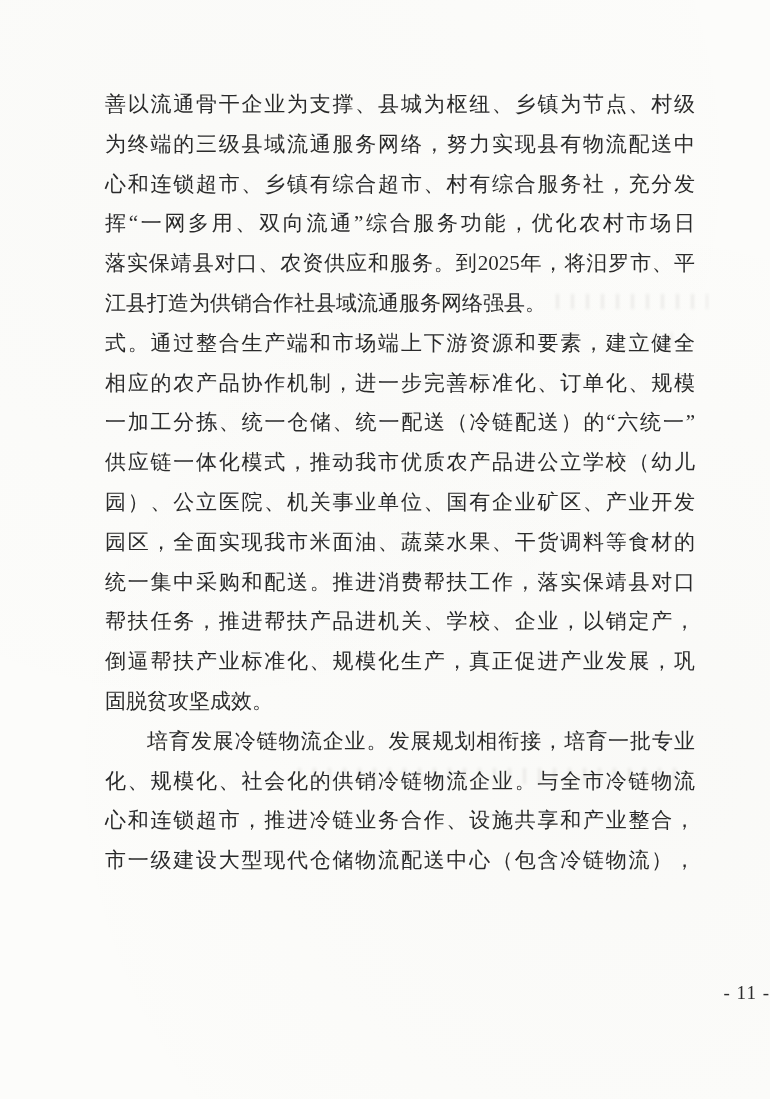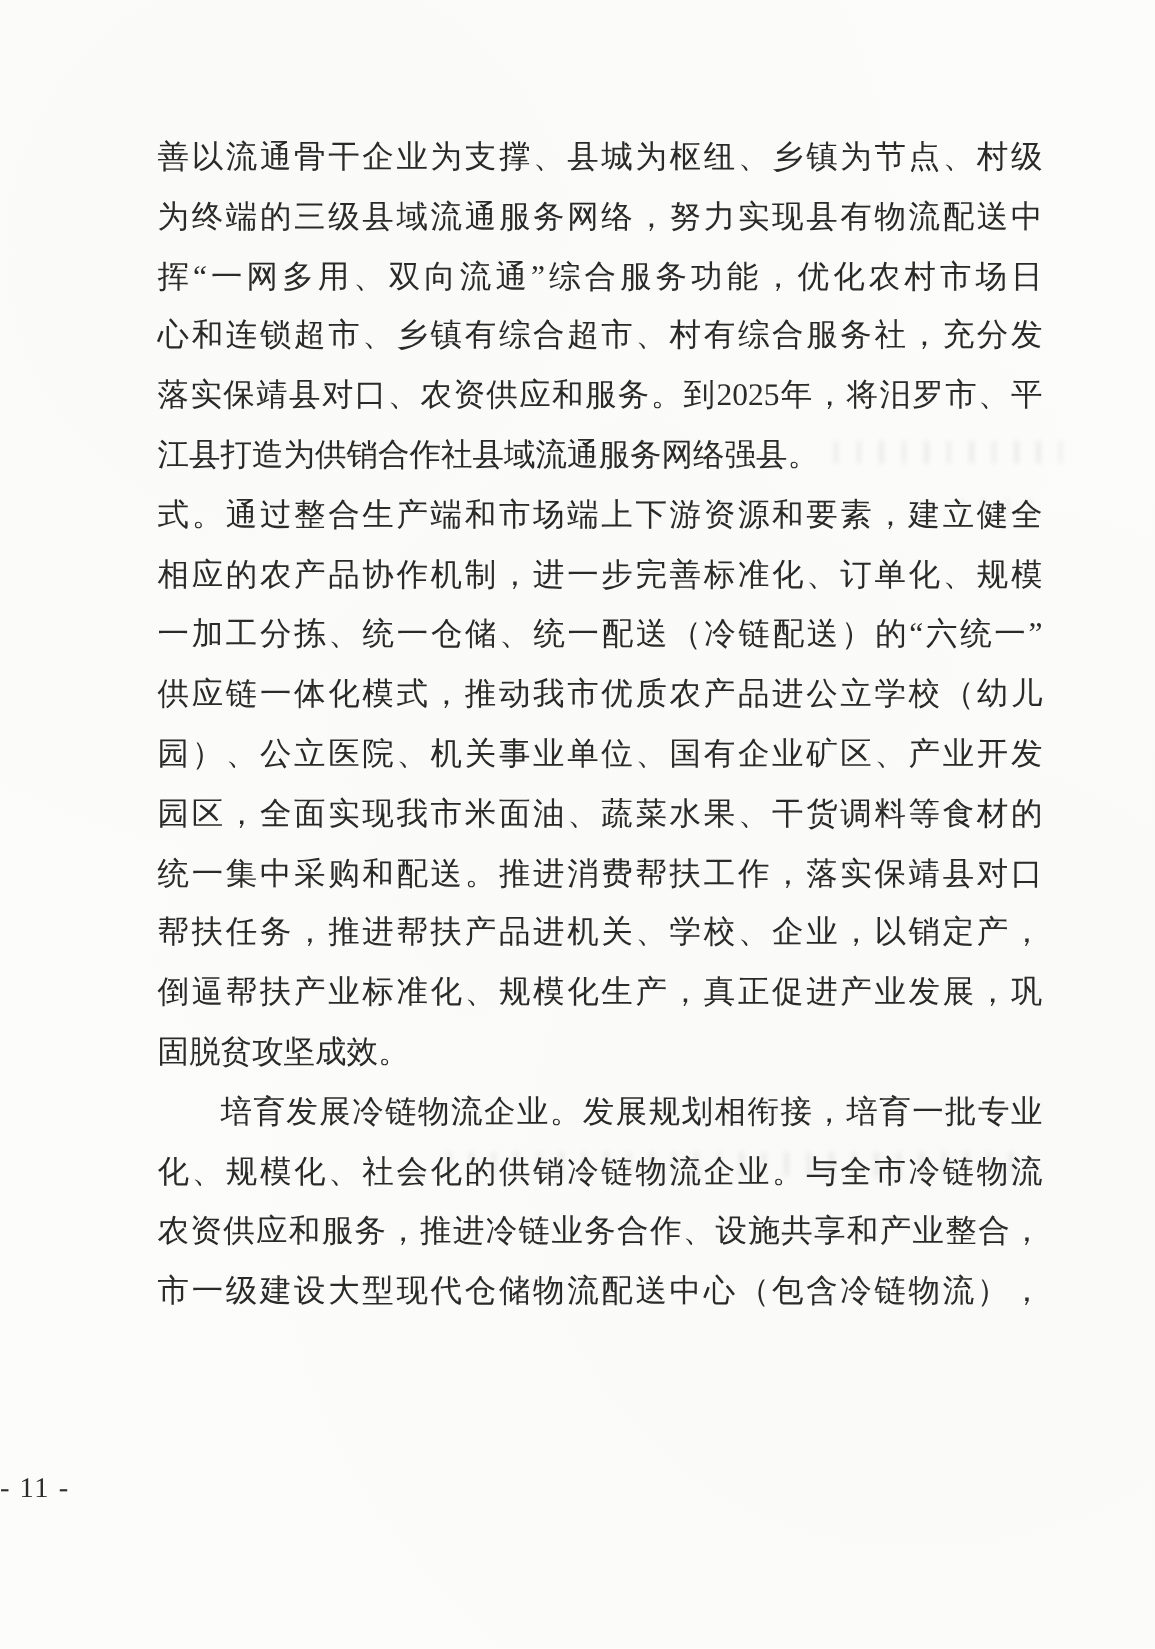--- a/index.html
+++ b/index.html
@@ -45,21 +45,21 @@
     text-align-last: left;
   }
   .line.indent {
     padding-left: 42px;
   }
   .footer {
     position: absolute;
     left: 0;
     top: 982px;
     width: 770px;
-    text-align: left;
+    text-align: right;
   }
   .pagenum {
     font-size: 19px;
     color: #2d2d2d;
     letter-spacing: 1px;
     font-family: "Liberation Serif", "DejaVu Serif", serif;
   }
   .smudge {
     position: absolute;
     opacity: 0.09;
@@ -77,37 +77,37 @@
 <div class="page">
 
   <div class="smudge s1"></div>
   <div class="smudge s2"></div>
   <div class="smudge s3"></div>
 
   <div class="doc-body">
 
   <div class="line">善以流通骨干企业为支撑、县城为枢纽、乡镇为节点、村级</div>
       <div class="line">为终端的三级县域流通服务网络，努力实现县有物流配送中</div>
+      <div class="line">心和连锁超市、乡镇有综合超市、村有综合服务社，充分发</div>
       <div class="line">挥“一网多用、双向流通”综合服务功能，优化农村市场日</div>
-      <div class="line">心和连锁超市、乡镇有综合超市、村有综合服务社，充分发</div>
       <div class="line">落实保靖县对口、农资供应和服务。到2025年，将汨罗市、平</div>
       <div class="line left">江县打造为供销合作社县域流通服务网络强县。</div>
       <div class="line">式。通过整合生产端和市场端上下游资源和要素，建立健全</div>
       <div class="line">相应的农产品协作机制，进一步完善标准化、订单化、规模</div>
       <div class="line">一加工分拣、统一仓储、统一配送（冷链配送）的“六统一”</div>
       <div class="line">供应链一体化模式，推动我市优质农产品进公立学校（幼儿</div>
       <div class="line">园）、公立医院、机关事业单位、国有企业矿区、产业开发</div>
       <div class="line">园区，全面实现我市米面油、蔬菜水果、干货调料等食材的</div>
       <div class="line">统一集中采购和配送。推进消费帮扶工作，落实保靖县对口</div>
       <div class="line">帮扶任务，推进帮扶产品进机关、学校、企业，以销定产，</div>
       <div class="line">倒逼帮扶产业标准化、规模化生产，真正促进产业发展，巩</div>
       <div class="line left">固脱贫攻坚成效。</div>
       <div class="line indent">培育发展冷链物流企业。发展规划相衔接，培育一批专业</div>
       <div class="line">化、规模化、社会化的供销冷链物流企业。与全市冷链物流</div>
-      <div class="line">农资供应和服务，推进冷链业务合作、设施共享和产业整合，</div>
+      <div class="line">心和连锁超市，推进冷链业务合作、设施共享和产业整合，</div>
       <div class="line">市一级建设大型现代仓储物流配送中心（包含冷链物流），</div>
     </div>
 
   <div class="footer">
     <span class="pagenum">- 11 -</span>
   </div>
 
 </div>
 
 </body></html>

